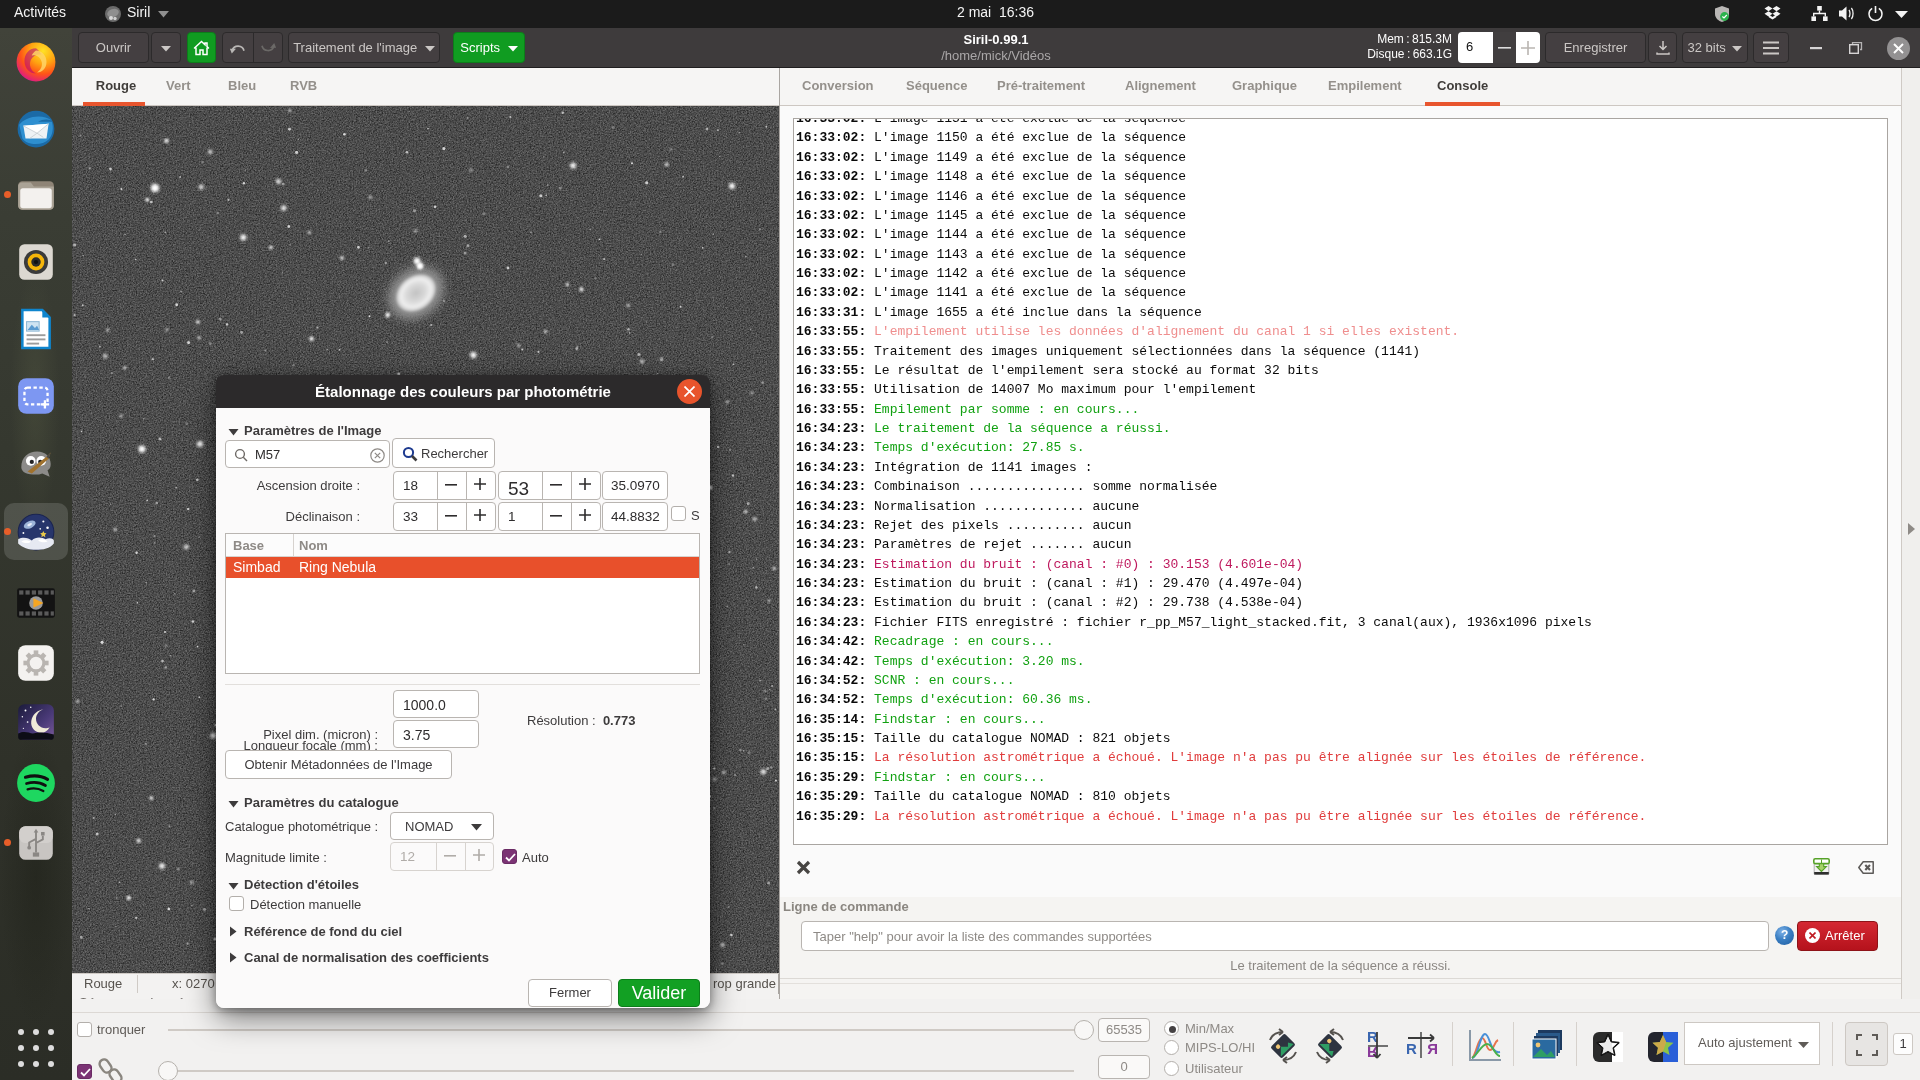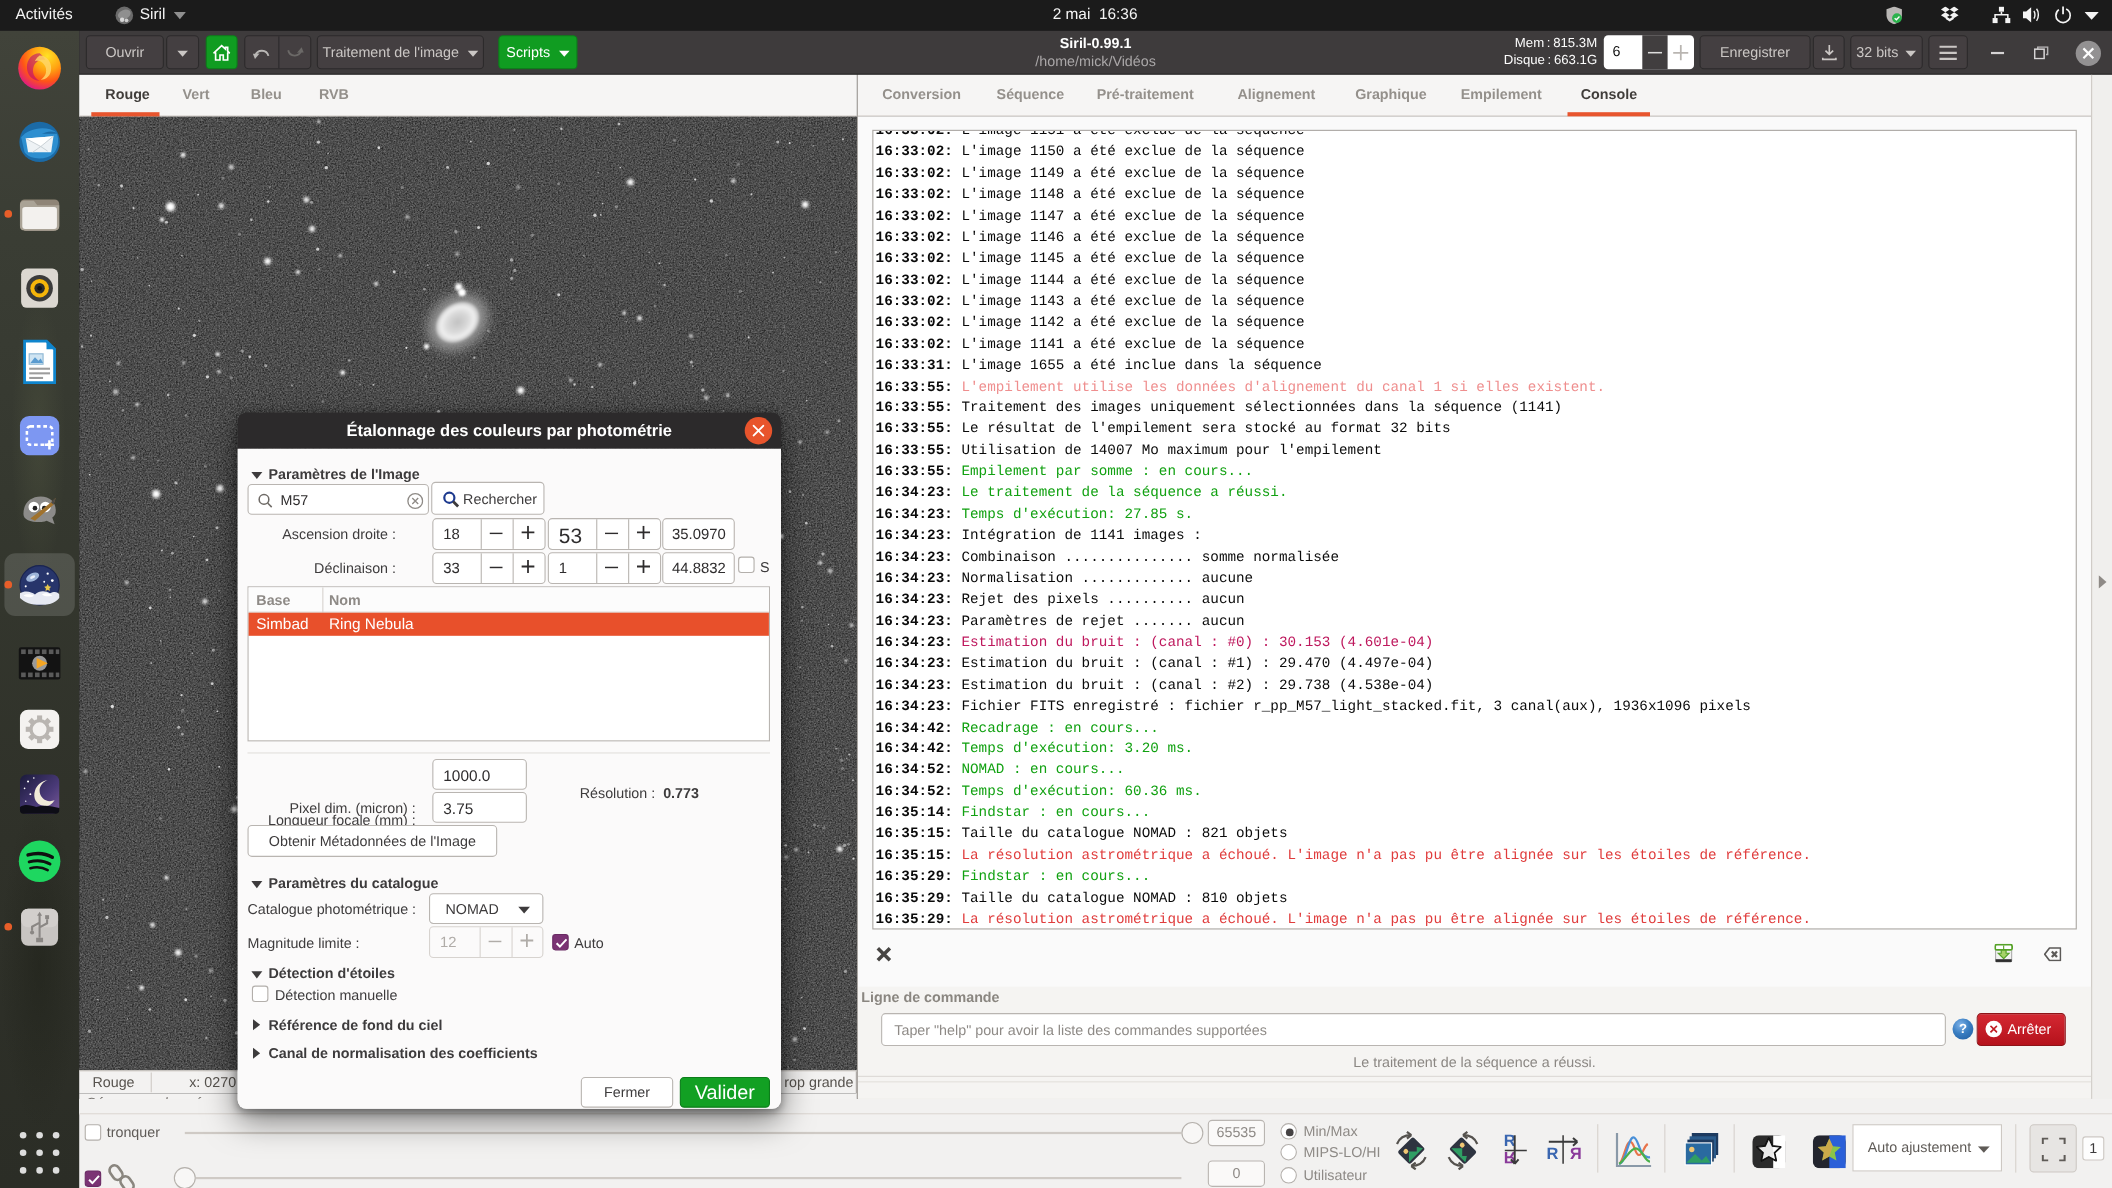--- a/index.html
+++ b/index.html
@@ -900,21 +900,20 @@
       <path d="M1 0 L8 6 L1 12 Z" fill="#8e8a86"></path>
     </svg>
 </div>
 
 <div class="abs" style="left:793px;top:118px;width:1095px;height:727px;background:#fff;border:1px solid #a9a5a1;overflow:hidden;">
 <div class="mono abs" style="left:2px;top:-10px;width:1090px;font-size:13px;line-height:19.38px;color:#0a0a0a;white-space:nowrap;">
 <div><b>16:33:02:</b> <span style="color:#0a0a0a">L'image 1151 a été exclue de la séquence</span></div>
       <div><b>16:33:02:</b> <span style="color:#0a0a0a">L'image 1150 a été exclue de la séquence</span></div>
       <div><b>16:33:02:</b> <span style="color:#0a0a0a">L'image 1149 a été exclue de la séquence</span></div>
       <div><b>16:33:02:</b> <span style="color:#0a0a0a">L'image 1148 a été exclue de la séquence</span></div>
-      <div><b>16:33:02:</b> <span style="color:#0a0a0a">L'image 1147 a été exclue de la séquence</span></div>
       <div><b>16:33:02:</b> <span style="color:#0a0a0a">L'image 1146 a été exclue de la séquence</span></div>
       <div><b>16:33:02:</b> <span style="color:#0a0a0a">L'image 1145 a été exclue de la séquence</span></div>
       <div><b>16:33:02:</b> <span style="color:#0a0a0a">L'image 1144 a été exclue de la séquence</span></div>
       <div><b>16:33:02:</b> <span style="color:#0a0a0a">L'image 1143 a été exclue de la séquence</span></div>
       <div><b>16:33:02:</b> <span style="color:#0a0a0a">L'image 1142 a été exclue de la séquence</span></div>
       <div><b>16:33:02:</b> <span style="color:#0a0a0a">L'image 1141 a été exclue de la séquence</span></div>
       <div><b>16:33:31:</b> <span style="color:#0a0a0a">L'image 1655 a été inclue dans la séquence</span></div>
       <div><b>16:33:55:</b> <span style="color:#ef8e8e">L'empilement utilise les données d'alignement du canal 1 si elles existent.</span></div>
       <div><b>16:33:55:</b> <span style="color:#0a0a0a">Traitement des images uniquement sélectionnées dans la séquence (1141)</span></div>
       <div><b>16:33:55:</b> <span style="color:#0a0a0a">Le résultat de l'empilement sera stocké au format 32 bits</span></div>
@@ -926,21 +925,21 @@
       <div><b>16:34:23:</b> <span style="color:#0a0a0a">Combinaison ............... somme normalisée</span></div>
       <div><b>16:34:23:</b> <span style="color:#0a0a0a">Normalisation ............. aucune</span></div>
       <div><b>16:34:23:</b> <span style="color:#0a0a0a">Rejet des pixels .......... aucun</span></div>
       <div><b>16:34:23:</b> <span style="color:#0a0a0a">Paramètres de rejet ....... aucun</span></div>
       <div><b>16:34:23:</b> <span style="color:#be185d">Estimation du bruit : (canal : #0) : 30.153 (4.601e-04)</span></div>
       <div><b>16:34:23:</b> <span style="color:#0a0a0a">Estimation du bruit : (canal : #1) : 29.470 (4.497e-04)</span></div>
       <div><b>16:34:23:</b> <span style="color:#0a0a0a">Estimation du bruit : (canal : #2) : 29.738 (4.538e-04)</span></div>
       <div><b>16:34:23:</b> <span style="color:#0a0a0a">Fichier FITS enregistré : fichier r_pp_M57_light_stacked.fit, 3 canal(aux), 1936x1096 pixels</span></div>
       <div><b>16:34:42:</b> <span style="color:#11a111">Recadrage : en cours...</span></div>
       <div><b>16:34:42:</b> <span style="color:#11a111">Temps d'exécution: 3.20 ms.</span></div>
-      <div><b>16:34:52:</b> <span style="color:#11a111">NOMAD : en cours...</span></div>
+      <div><b>16:34:52:</b> <span style="color:#11a111">SCNR : en cours...</span></div>
       <div><b>16:34:52:</b> <span style="color:#11a111">Temps d'exécution: 60.36 ms.</span></div>
       <div><b>16:35:14:</b> <span style="color:#11a111">Findstar : en cours...</span></div>
       <div><b>16:35:15:</b> <span style="color:#0a0a0a">Taille du catalogue NOMAD : 821 objets</span></div>
       <div><b>16:35:15:</b> <span style="color:#e03c3c">La résolution astrométrique a échoué. L'image n'a pas pu être alignée sur les étoiles de référence.</span></div>
       <div><b>16:35:29:</b> <span style="color:#11a111">Findstar : en cours...</span></div>
       <div><b>16:35:29:</b> <span style="color:#0a0a0a">Taille du catalogue NOMAD : 810 objets</span></div>
       <div><b>16:35:29:</b> <span style="color:#e03c3c">La résolution astrométrique a échoué. L'image n'a pas pu être alignée sur les étoiles de référence.</span></div>
 </div>
 </div>
 

